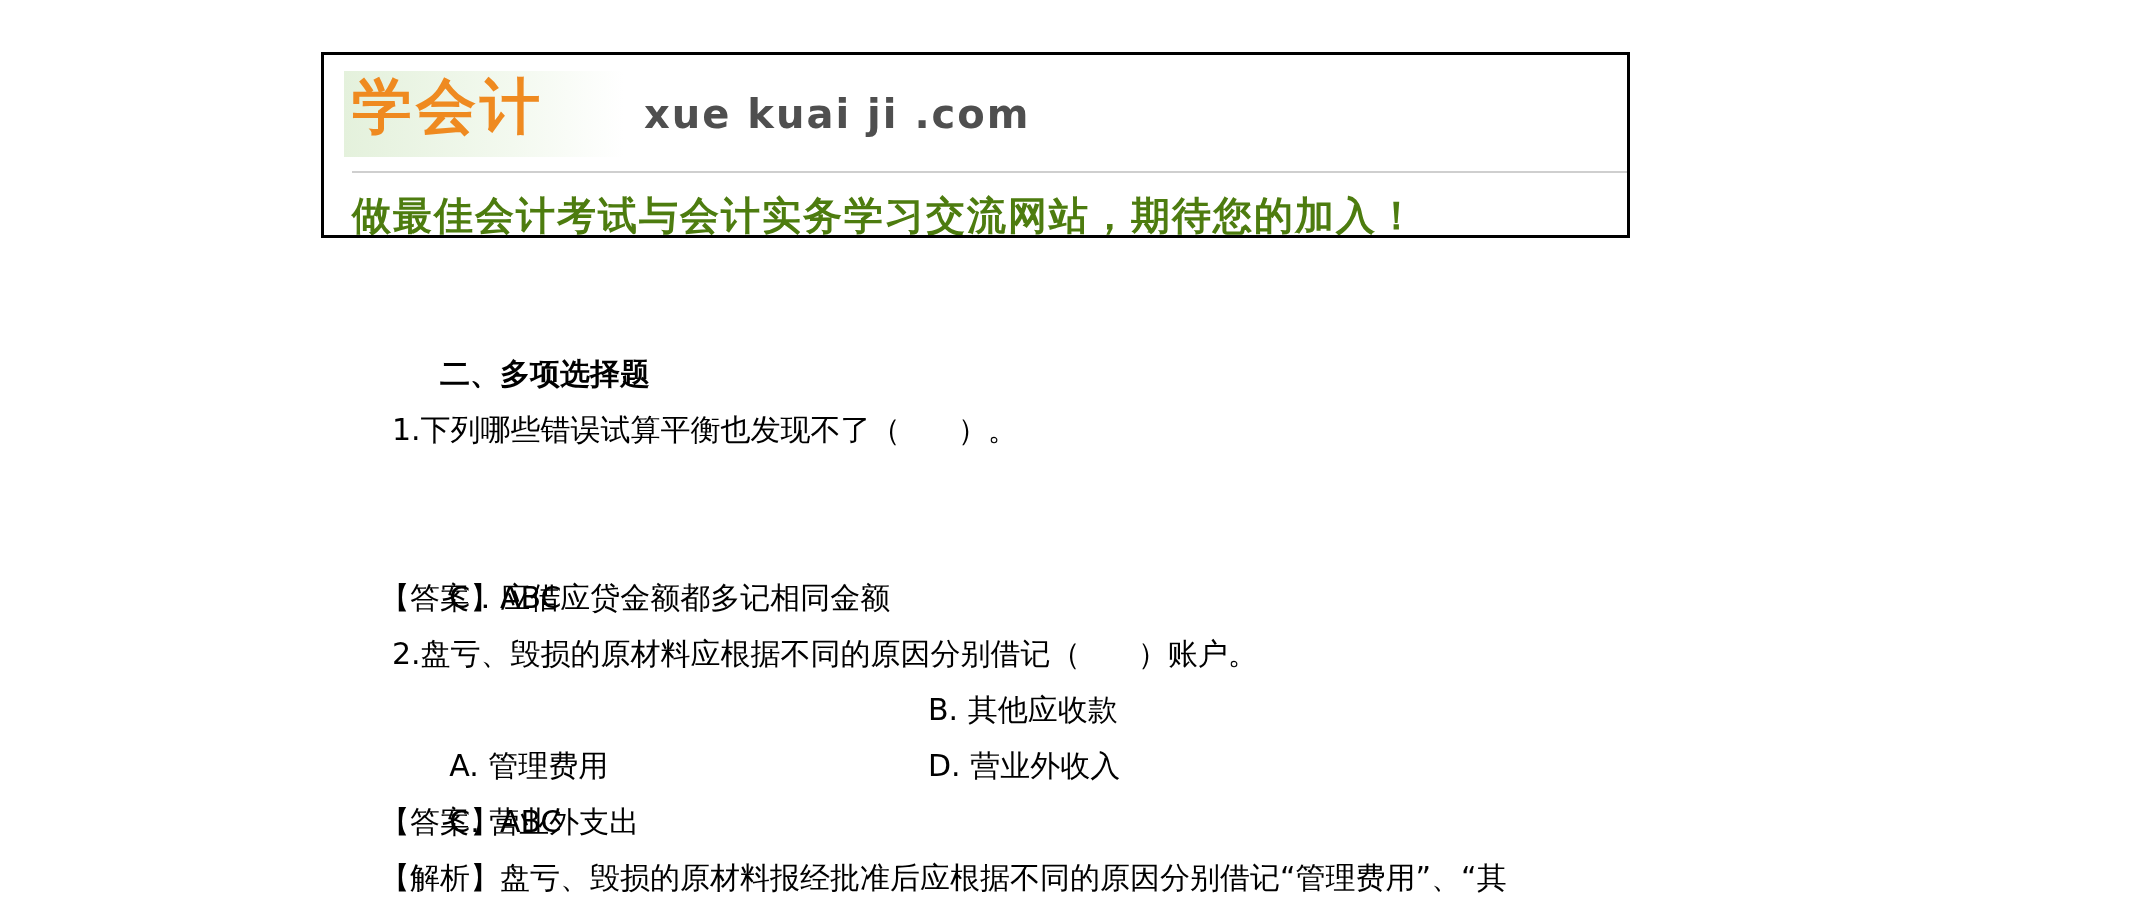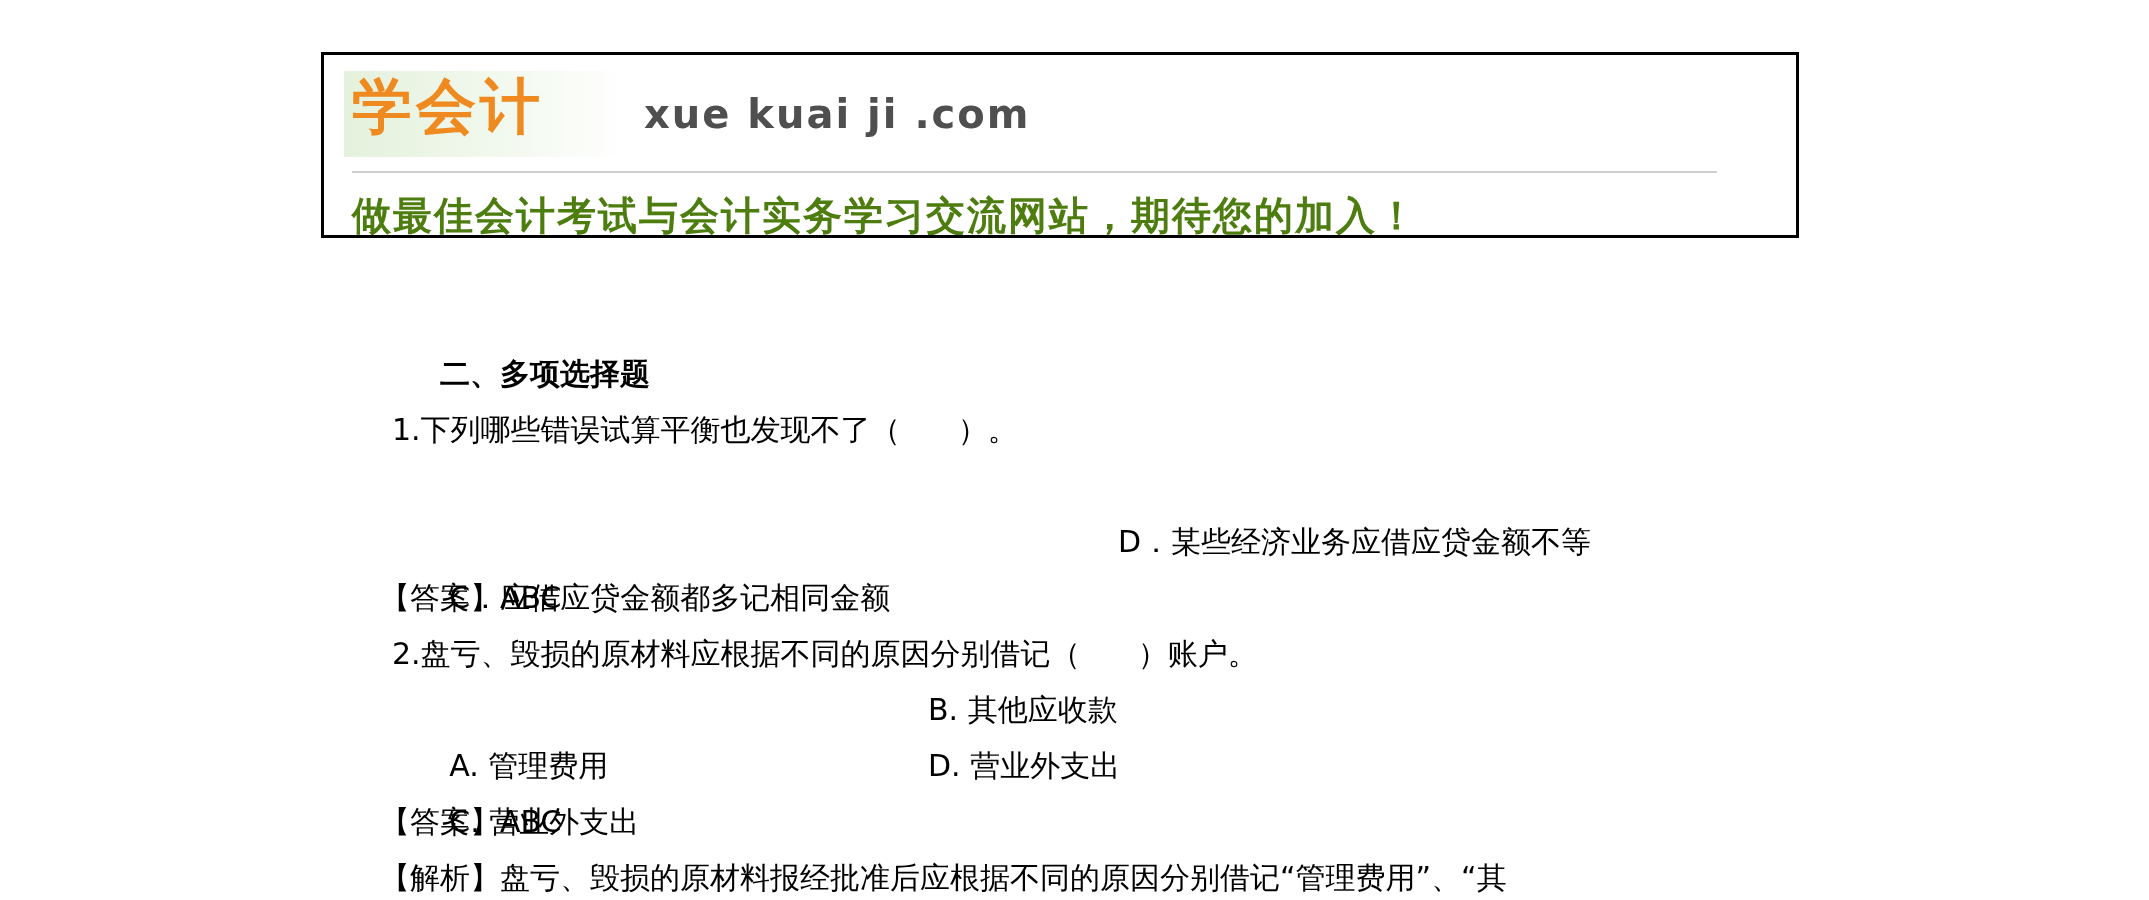--- a/index.html
+++ b/index.html
@@ -20,21 +20,21 @@
     width: 2149px;
     height: 900px;
     background: #ffffff;
   }
 
   
   .banner {
     position: absolute;
     left: 321px;
     top: 52px;
-    width: 1478px;
+    width: 1309px;
     height: 186px;
     border: 3px solid #000000;
     box-sizing: border-box;
     background: #ffffff;
     overflow: hidden;
   }
   .banner-inner {
     position: relative;
     width: 100%;
     height: 100%;
@@ -151,30 +151,29 @@
 
   <div class="doc">
 
     <div class="line heading">二、多项选择题</div>
 
     <div class="line q">1.下列哪些错误试算平衡也发现不了（      ）。</div>
     <div class="line opt-row">
     </div>
     <div class="line opt-row">
       <span>C．应借应贷金额都多记相同金额</span>
-      <span class="second opt-b1">D．某些经济业务应借应贷金额不等</span>
     </div>
     <div class="line ans">【答案】ABC</div>
 
     <div class="line q">2.盘亏、毁损的原材料应根据不同的原因分别借记（      ）账户。</div>
     <div class="line opt-row">
       <span>A. 管理费用</span>
       <span class="second opt-b2">B. 其他应收款</span>
     </div>
     <div class="line opt-row">
       <span>C. 营业外支出</span>
-      <span class="second opt-b2">D. 营业外支出</span>
+      <span class="second opt-b2">D. 营业外收入</span>
     </div>
     <div class="line ans">【答案】ABC</div>
     <div class="line explain">【解析】盘亏、毁损的原材料报经批准后应根据不同的原因分别借记“管理费用”、“其</div>
 
   </div>
 </div>
 
 </body></html>

